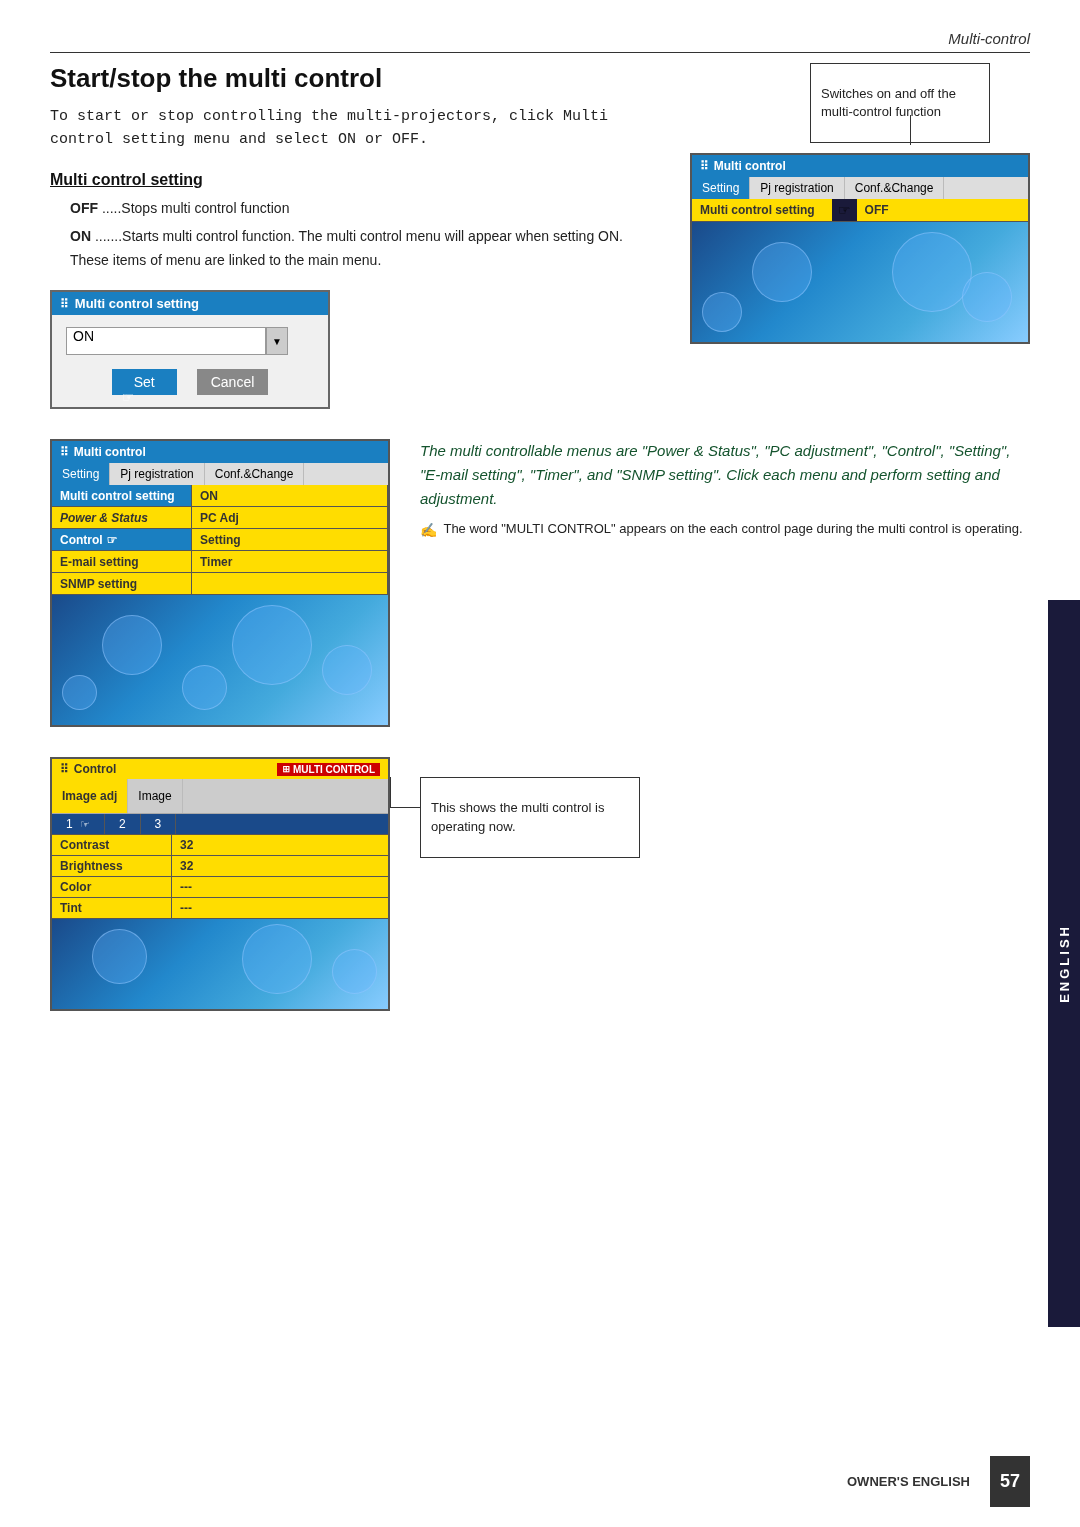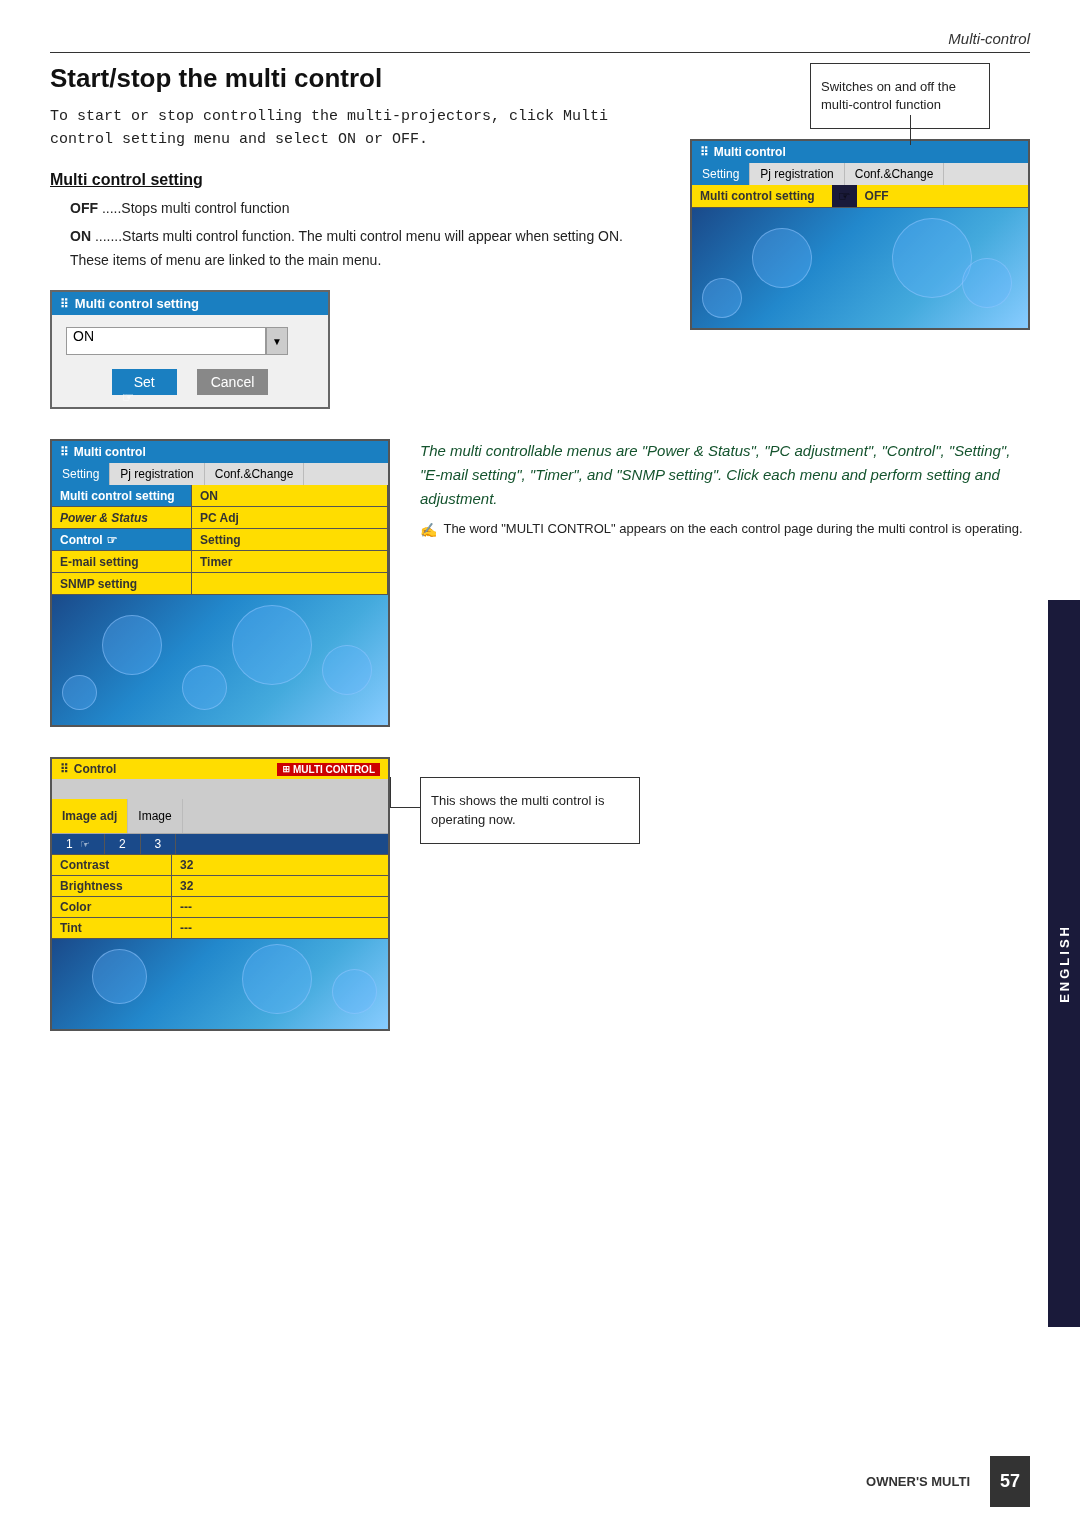--- a/index.html
+++ b/index.html
@@ -239,21 +239,21 @@
       position: absolute;
       border-radius: 50%;
       background: rgba(100,180,255,0.3);
       border: 1px solid rgba(150,200,255,0.5);
     }
 
     
     .callout-box {
       border: 1px solid #333;
       background: white;
-      padding: 14px 10px;
+      padding: 21px 10px;
       font-size: 13px;
       line-height: 1.4;
       color: #222;
       position: absolute;
       width: 180px;
     }
 
     
     .middle-section {
       display: flex;
@@ -382,21 +382,20 @@
     .ctrl-submenu-row {
       display: flex;
       background: #ccc;
       border-bottom: 1px solid #aaa;
     }
 
     .ctrl-submenu-item {
       padding: 10px 10px;
       font-size: 12px;
       border-right: 1px solid #bbb;
-      margin-top: 20px;
     }
 
     .ctrl-submenu-item.active {
       background: #ffdd00;
       color: #333;
       font-weight: bold;
     }
 
     .ctrl-tab-row {
       display: flex;
@@ -684,17 +683,17 @@
         </div>
       </div>
     </div>
   </div>
 
   <div style="position:absolute; right:0; top:600px; bottom:200px; width:32px; background:#1a1a3a; display:flex; align-items:center; justify-content:center;">
     <span style="writing-mode:vertical-rl; transform:rotate(180deg); color:white; font-size:13px; font-weight:bold; letter-spacing:3px;">ENGLISH</span>
   </div>
 
   <div class="page-footer">
-    <span class="owners-manual">OWNER'S MULTI</span>
+    <span class="owners-manual">OWNER'S ENGLISH</span>
     <div class="page-number-box">57</div>
   </div>
 
 </div>
 
 </body></html>

